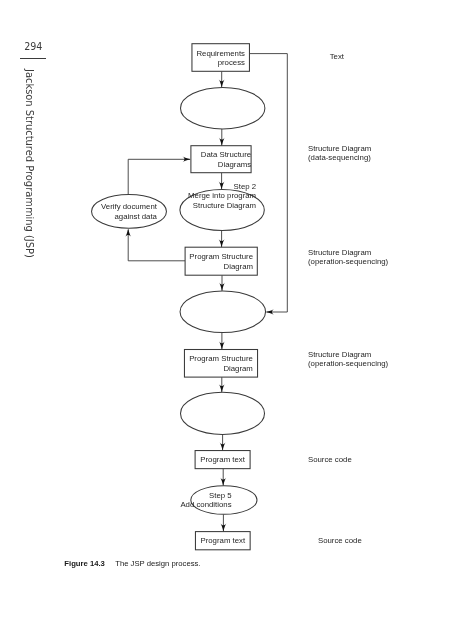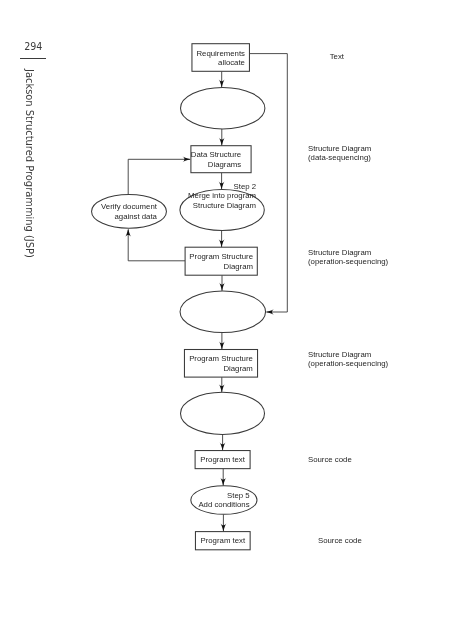--- a/index.html
+++ b/index.html
@@ -92,43 +92,43 @@
 <path d="M 223.20 485.70 C 222.15 481.10 221.10 478.90 220.20 477.40 C 221.20 478.90 222.30 479.45 223.20 479.45 C 224.10 479.45 225.20 478.90 226.20 477.40 C 225.30 478.90 224.25 481.10 223.20 485.70 Z"></path>
 <path d="M 223.40 531.60 C 222.35 527.00 221.30 524.80 220.40 523.30 C 221.40 524.80 222.50 525.35 223.40 525.35 C 224.30 525.35 225.40 524.80 226.40 523.30 C 225.50 524.80 224.45 527.00 223.40 531.60 Z"></path>
 <path d="M 265.80 312.00 C 270.40 310.95 272.60 309.90 274.10 309.00 C 272.60 310.00 272.05 311.10 272.05 312.00 C 272.05 312.90 272.60 314.00 274.10 315.00 C 272.60 314.10 270.40 313.05 265.80 312.00 Z"></path>
 <path d="M 190.70 159.30 C 186.10 158.25 183.90 157.20 182.40 156.30 C 183.90 157.30 184.45 158.40 184.45 159.30 C 184.45 160.20 183.90 161.30 182.40 162.30 C 183.90 161.40 186.10 160.35 190.70 159.30 Z"></path>
 <path d="M 128.20 228.80 C 127.15 233.40 126.10 235.60 125.20 237.10 C 126.20 235.60 127.30 235.05 128.20 235.05 C 129.10 235.05 130.20 235.60 131.20 237.10 C 130.30 235.60 129.25 233.40 128.20 228.80 Z"></path>
 </g>
 </svg>
 
 <div class="nodebox" style="left:220.70px;top:57.50px">
       <div class="ln">Requirements</div>
-      <div class="ln">allocate</div>
+      <div class="ln">process</div>
     </div>
-<div class="nodebox" style="left:216px;top:159.20px">
+<div class="nodebox" style="left:226px;top:159.20px">
       <div class="ln">Data Structure</div>
       <div class="ln">Diagrams</div>
     </div>
 <div class="nodebox" style="left:222.10px;top:196px">
       <div class="ln">Step 2</div>
       <div class="ln">Merge into program</div>
       <div class="ln">Structure Diagram</div>
     </div>
 <div class="nodebox" style="left:221.20px;top:261.20px">
       <div class="ln">Program Structure</div>
       <div class="ln">Diagram</div>
     </div>
 <div class="nodebox" style="left:221.00px;top:363.30px">
       <div class="ln">Program Structure</div>
       <div class="ln">Diagram</div>
     </div>
 <div class="nodebox" style="left:222.60px;top:459.60px">
       <div class="ln">Program text</div>
     </div>
-<div class="nodebox" style="left:224px;top:500.00px">
+<div class="nodebox" style="left:206px;top:500.00px">
       <div class="ln">Step 5</div>
       <div class="ln">Add conditions</div>
     </div>
 <div class="nodebox" style="left:222.80px;top:540.70px">
       <div class="ln">Program text</div>
     </div>
 <div class="nodebox" style="left:129.00px;top:211.40px">
       <div class="ln">Verify document</div>
       <div class="ln">against data</div>
     </div>
@@ -148,14 +148,15 @@
       <div class="ln">Structure Diagram</div>
       <div class="ln">(operation-sequencing)</div>
     </div>
 <div class="anno" style="left:308.00px;top:459.60px">
       <div class="ln">Source code</div>
     </div>
 <div class="anno" style="left:318.00px;top:540.70px">
       <div class="ln">Source code</div>
     </div>
 
+  <div class="caption"><b>Figure 14.3</b><span class="gap"></span><span>The JSP design process.</span></div>
 
 </div>
 
 </body></html>

